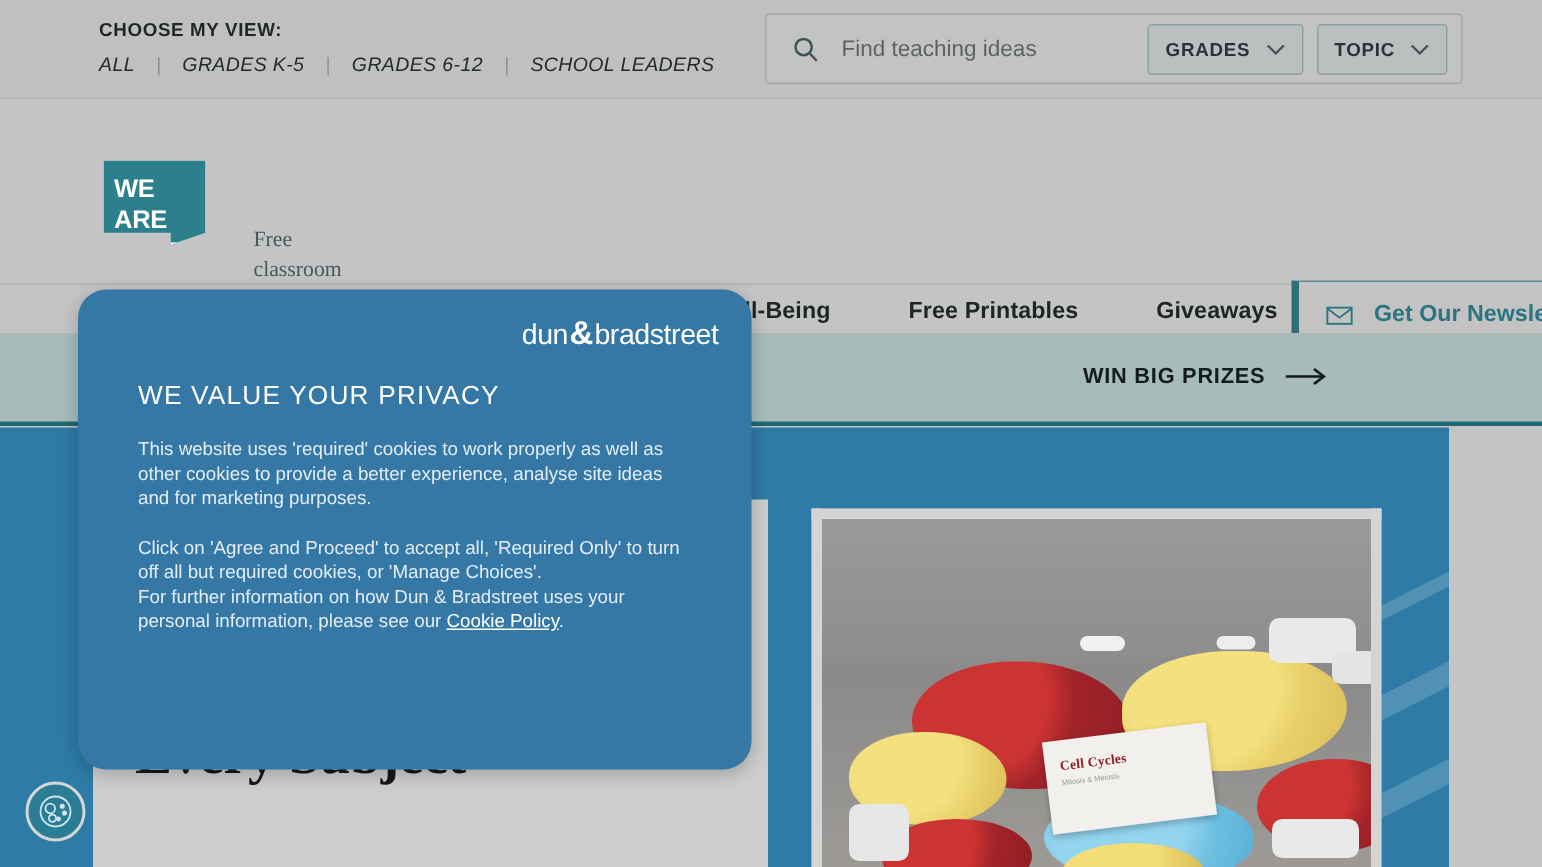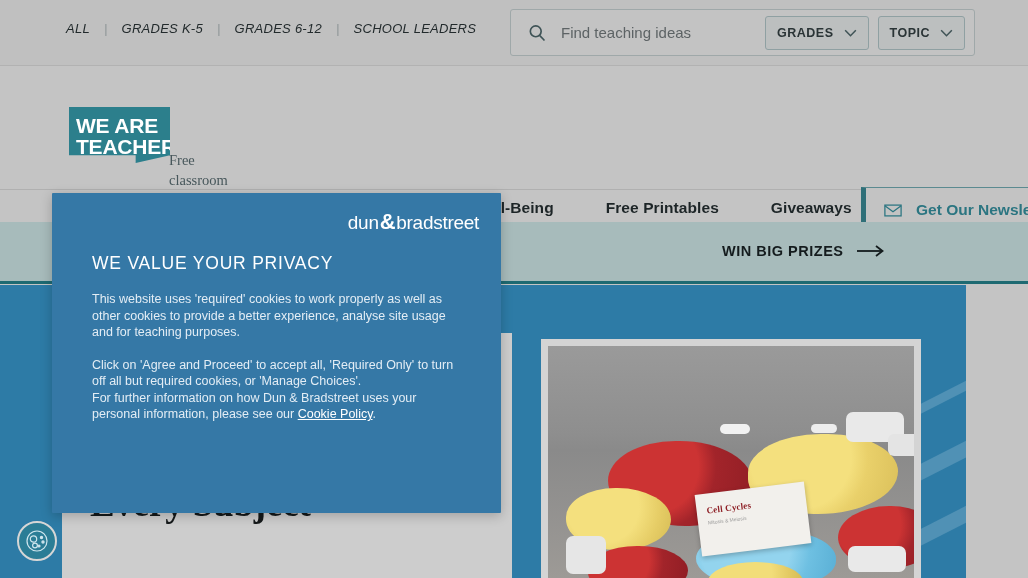--- a/index.html
+++ b/index.html
@@ -46,23 +46,23 @@
     font-size: 12.5px; font-weight: bold; letter-spacing: .04em; color: #2a3436;
   }
   .chev { width: 13px; height: 8px; display:block; }
 
   
   .main-nav {
     position: absolute; left: 0; top: 66px; width: 1028px; height: 124px;
     background: #c4c4c4; border-bottom: 1px solid #b0b0b0;
   }
   .logo-box {
-    position: absolute; left: 69px; top: 41px; width: 101px; height: 56px;
+    position: absolute; left: 69px; top: 41px; width: 68px; height: 56px;
     background: #2c7f8c; color: #ffffff;
-    font-weight: bold; font-size: 21px; line-height: 21px;
+    font-weight: bold; font-size: 17px; line-height: 21px;
     letter-spacing: -.01em; padding: 8px 0 0 7px;
     clip-path: polygon(0 0, 100% 0, 100% 86%, 66% 100%, 66% 86%, 0 86%);
   }
   .tagline {
     position: absolute; left: 169px; top: 84px; width: 74px;
     font-family: "Liberation Serif", serif;
     font-size: 14.5px; line-height: 20px; color: #47575b;
   }
   .nav-items {
     position: absolute; left: 248px; top: 133px;
@@ -163,21 +163,21 @@
     width: 40px; height: 40px; border-radius: 50%;
     background: #2b7d96; border: 2px solid #d6d6d6;
     display: flex; align-items: center; justify-content: center;
   }
   .cookie-glyph { width: 26px; height: 26px; display: block; }
 
   
   .consent {
     position: absolute; left: 52px; top: 193px;
     width: 449px; height: 320px;
-    background: #3578a6; border-radius: 1px;
+    background: #3578a6; border-radius: 19px;
     box-shadow: 0 3px 12px rgba(0,0,0,.22);
   }
   .db-logo {
     position: absolute; right: 22px; top: 16px;
     font-family: "Liberation Sans", sans-serif;
     font-size: 19px; color: #ffffff; letter-spacing: -.015em;
     display: flex; align-items: baseline; gap: 0;
   }
   .db-amp { font-size: 22px; font-weight: bold; margin: 0 1px; }
   .consent-title {
@@ -210,20 +210,21 @@
   }
   .btn-white.second { margin-left: 19px; }
 </style>
 </head>
 <body>
 
 <div id="root">
 
   <div class="utility-bar">
     <div class="choose-view">
+      <div class="choose-view-label">CHOOSE MY VIEW:</div>
       <div class="view-links">
         <span class="link">ALL</span>
         <span class="view-sep">|</span>
         <span class="link">GRADES K-5</span>
         <span class="view-sep">|</span>
         <span class="link">GRADES 6-12</span>
         <span class="view-sep">|</span>
         <span class="link">SCHOOL LEADERS</span>
       </div>
     </div>
@@ -354,21 +355,21 @@
   <div class="consent">
     <div class="db-logo">
       <span>dun</span>
       <span class="db-amp">&amp;</span>
       <span>bradstreet</span>
     </div>
 
     <div class="consent-title">WE VALUE YOUR PRIVACY</div>
 
     <div class="consent-body">
-      <p>This website uses 'required' cookies to work properly as well as other cookies to provide a better experience, analyse site usage and for teaching purposes.</p>
+      <p>This website uses 'required' cookies to work properly as well as other cookies to provide a better experience, analyse site ideas and for marketing purposes.</p>
       <p>
         <span>Click on 'Agree and Proceed' to accept all, 'Required Only' to turn off all but required cookies, or 'Manage Choices'.</span><br>
         <span>For further information on how Dun &amp; Bradstreet uses your personal information, please see our </span><a class="cookie-policy-link" href="#">Cookie Policy</a><span>.</span>
       </p>
     </div>
 
   </div>
 
 </div>
 

